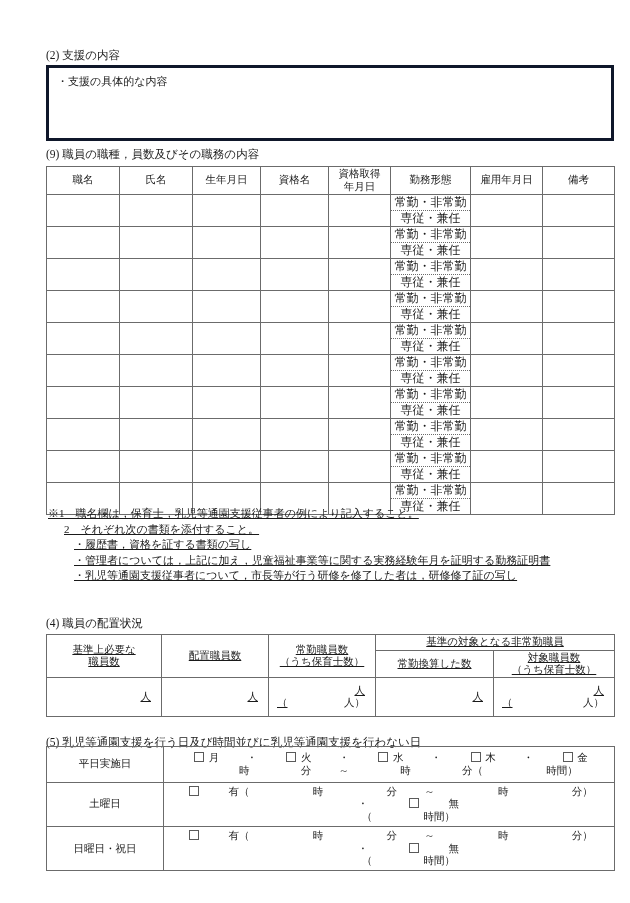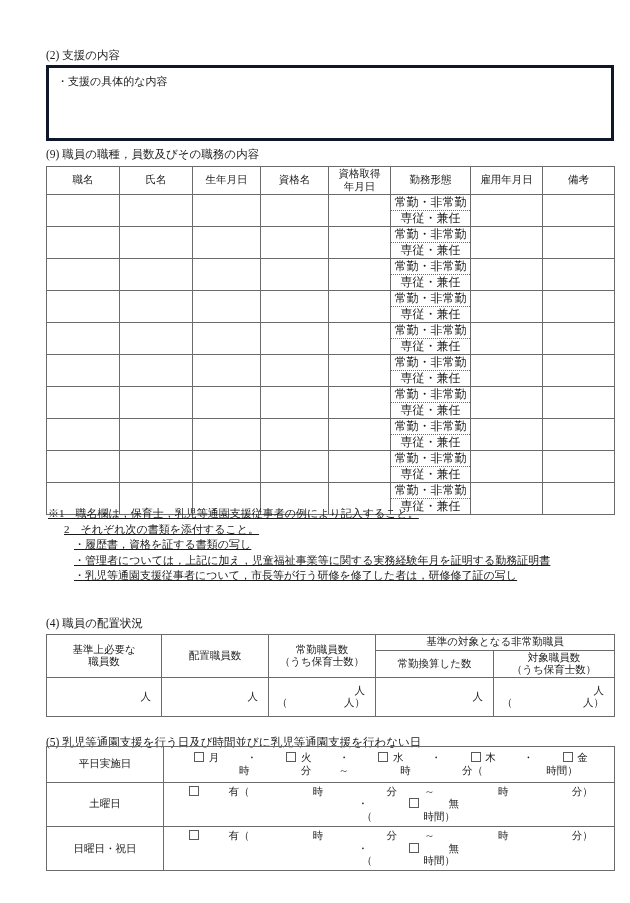--- a/index.html
+++ b/index.html
@@ -322,21 +322,21 @@
     <div class="note-n2">2　それぞれ次の書類を添付すること。</div>
     <div class="note-b">・履歴書，資格を証する書類の写し</div>
     <div class="note-b">・管理者については，上記に加え，児童福祉事業等に関する実務経験年月を証明する勤務証明書</div>
     <div class="note-b">・乳児等通園支援従事者について，市長等が行う研修を修了した者は，研修修了証の写し</div>
   </div>
 
   <div style="position:absolute; left:31px; top:617px;">
     <div class="sec-title">(4) 職員の配置状況</div>
   </div>
 
-  <div style="position:absolute; left:31px; top:634px;">
+  <div style="position:absolute; left:31px; top:634px;text-decoration:underline;">
     <table class="grid" id="place-table">
       <colgroup>
         <col style="width:115px">
           <col style="width:107px">
           <col style="width:107px">
         <col style="width:118px">
           <col style="width:121px">
       </colgroup>
       <tbody>
         <tr>

